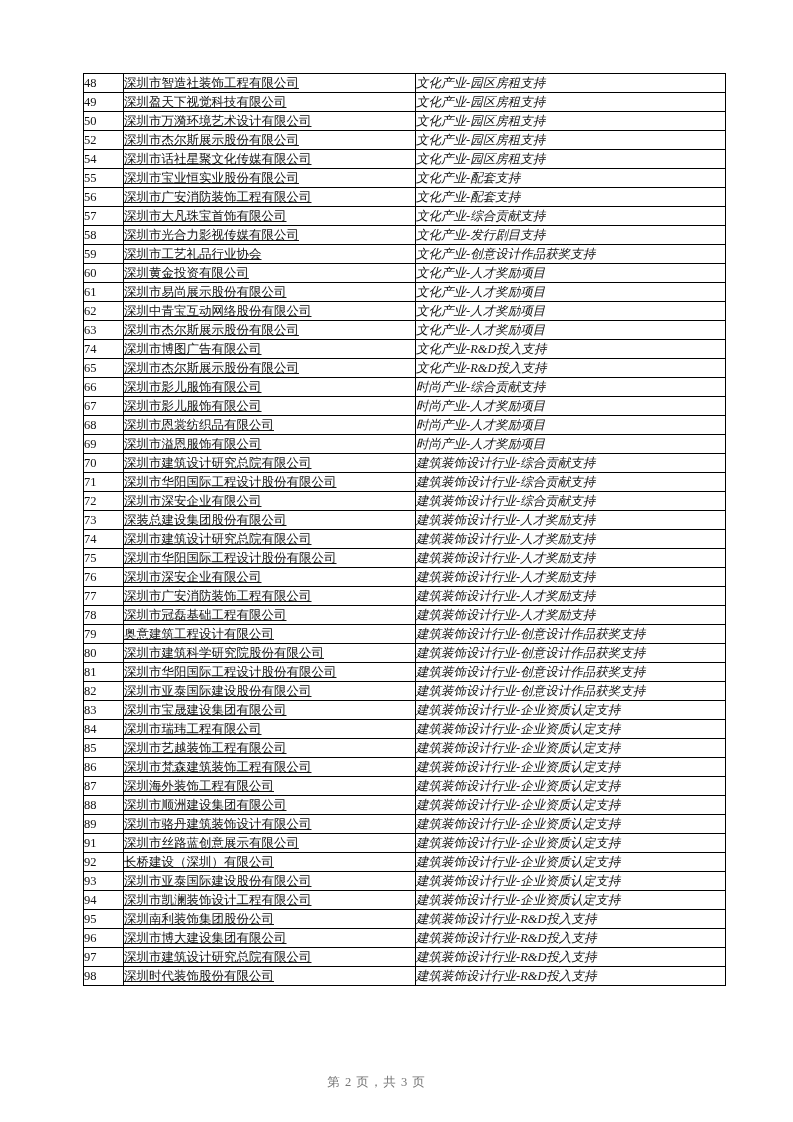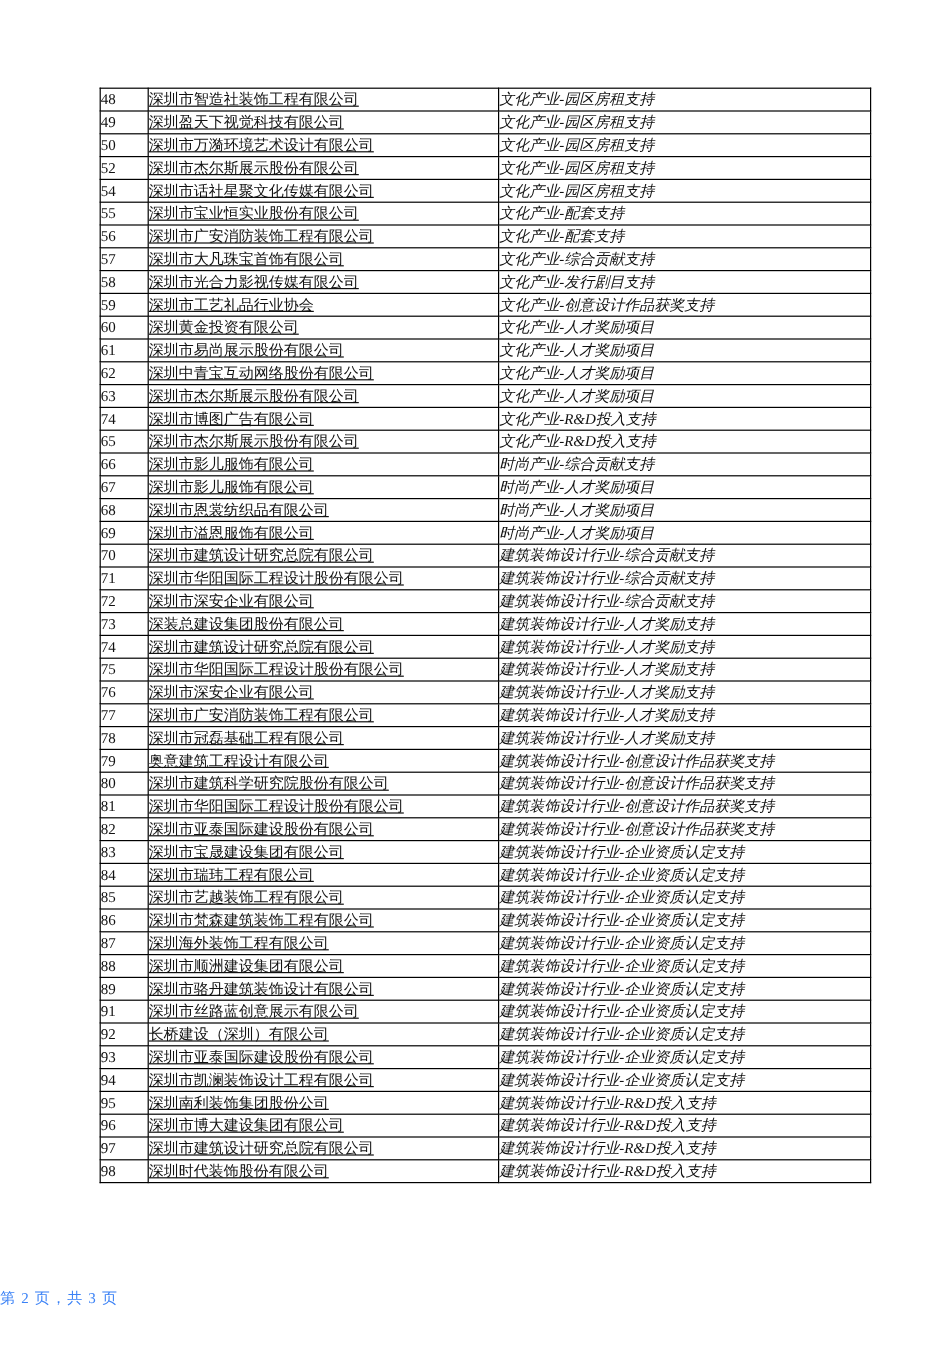--- a/index.html
+++ b/index.html
@@ -47,22 +47,23 @@
   td.col-category {
     width: 309px;
     padding-left: 4px;
     font-style: italic;
   }
   .footer {
     position: absolute;
     left: 0;
     top: 1074px;
     width: 753px;
+    text-align: center;
     font-size: 12.5px;
-    color: #3b82f6;
+    color: #737373;
     letter-spacing: 1px;
   }
 </style>
 </head>
 <body>
 
 <div class="page">
   <table class="funding-table">
     <tbody id="table-body">
         <tr>

